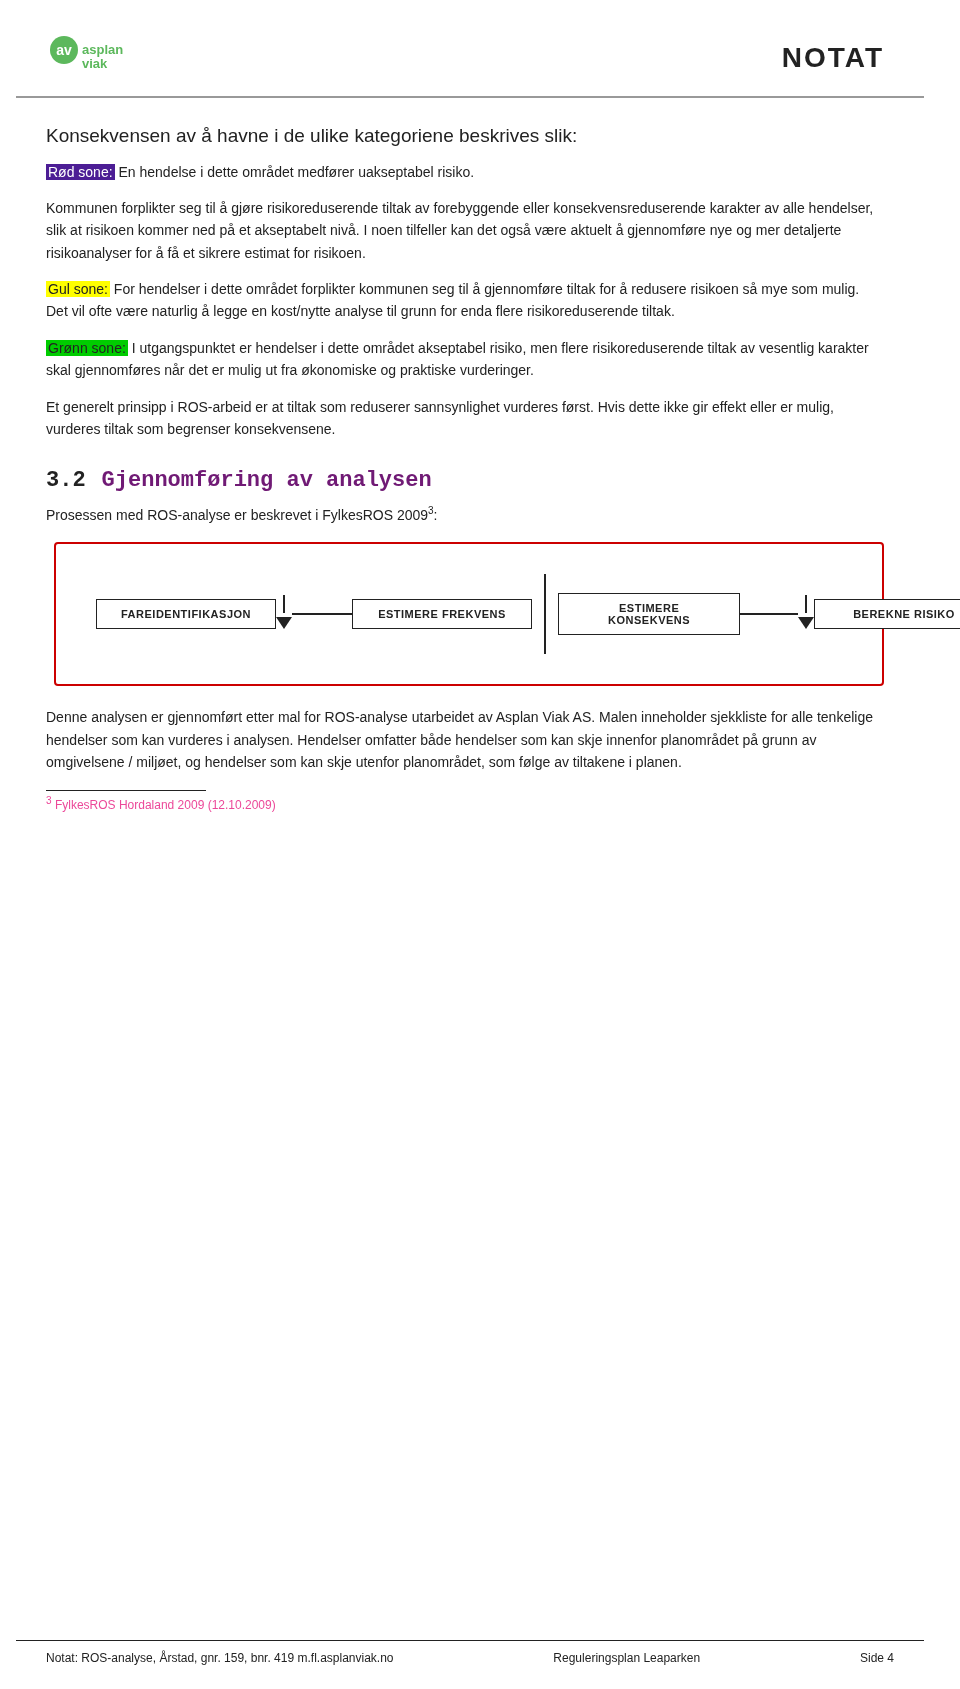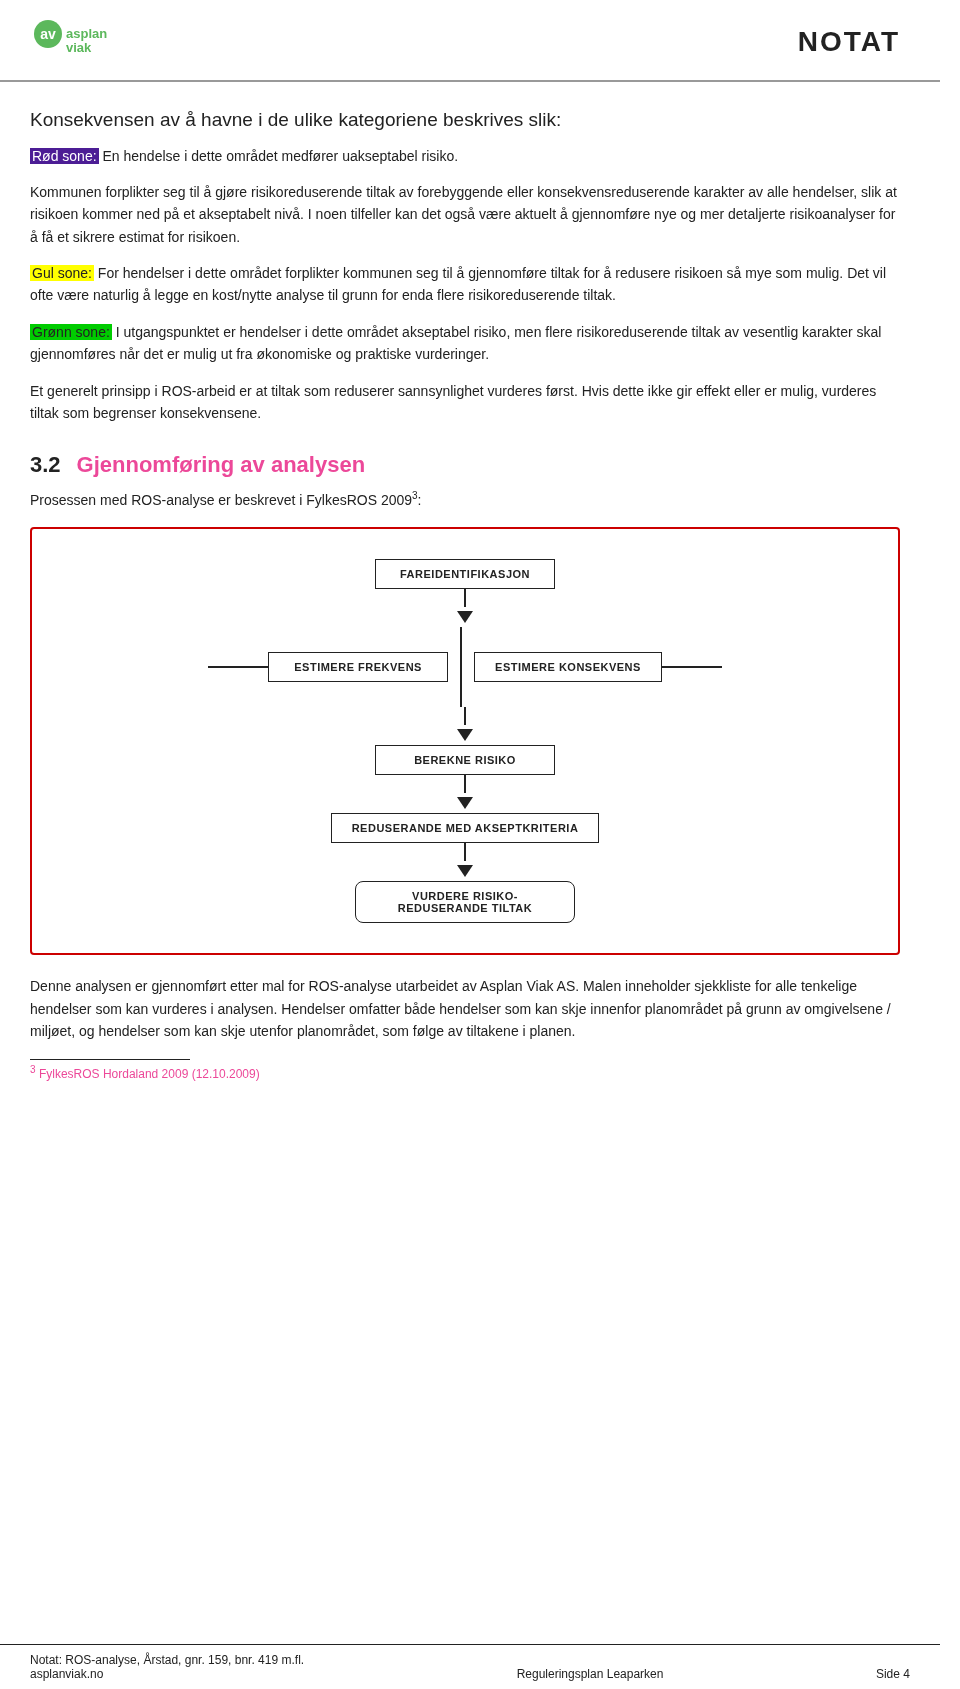--- a/index.html
+++ b/index.html
@@ -8,21 +8,21 @@
       font-size: 14px;
       color: #222;
       background: #fff;
       width: 960px;
       min-height: 1689px;
     }
 
     .page {
       width: 940px;
       min-height: 1689px;
-      padding: 0;
+      padding: 16px;
       position: relative;
       display: flex;
       flex-direction: column;
     }
 
     
     .header {
       display: flex;
       justify-content: space-between;
       align-items: flex-start;
@@ -81,42 +81,43 @@
       line-height: 1.6;
     }
 
     
     .section-heading {
       display: flex;
       align-items: baseline;
       gap: 16px;
       margin-top: 28px;
       margin-bottom: 10px;
+      font-family: Liberation Mono, monospace;
     }
 
     .section-number {
       font-size: 22px;
       font-weight: bold;
       color: #222;
     }
 
     .section-title {
       font-size: 22px;
       font-weight: bold;
-      color: #ec4899;
+      color: #701a75;
     }
 
     
     .flowchart-container {
       border: 2px solid #cc0000;
       border-radius: 4px;
       padding: 30px 40px;
-      margin: 16px 0 20px 0;
-      display: flex;
-      flex-direction: column;
+      margin: 16px 0 20px 8px;
+      display: flex;
+      flex-direction: row;
       align-items: center;
       background: #fff;
     }
 
     .flow-box {
       border: 1.5px solid #222;
       padding: 8px 20px;
       text-align: center;
       font-size: 11px;
       font-weight: bold;
@@ -151,21 +152,21 @@
       border-top: 1.5px solid #222;
       padding: 8px 30px;
       display: flex;
       justify-content: space-between;
       align-items: flex-end;
       margin-top: auto;
     }
 
     .footer-left {
       display: flex;
-      flex-direction: column;
+      flex-direction: row;
       justify-content: flex-end;
     }
 
     .footer-info {
       font-size: 12px;
       color: #222;
     }
 
     .footer-right {
       font-size: 12px;

